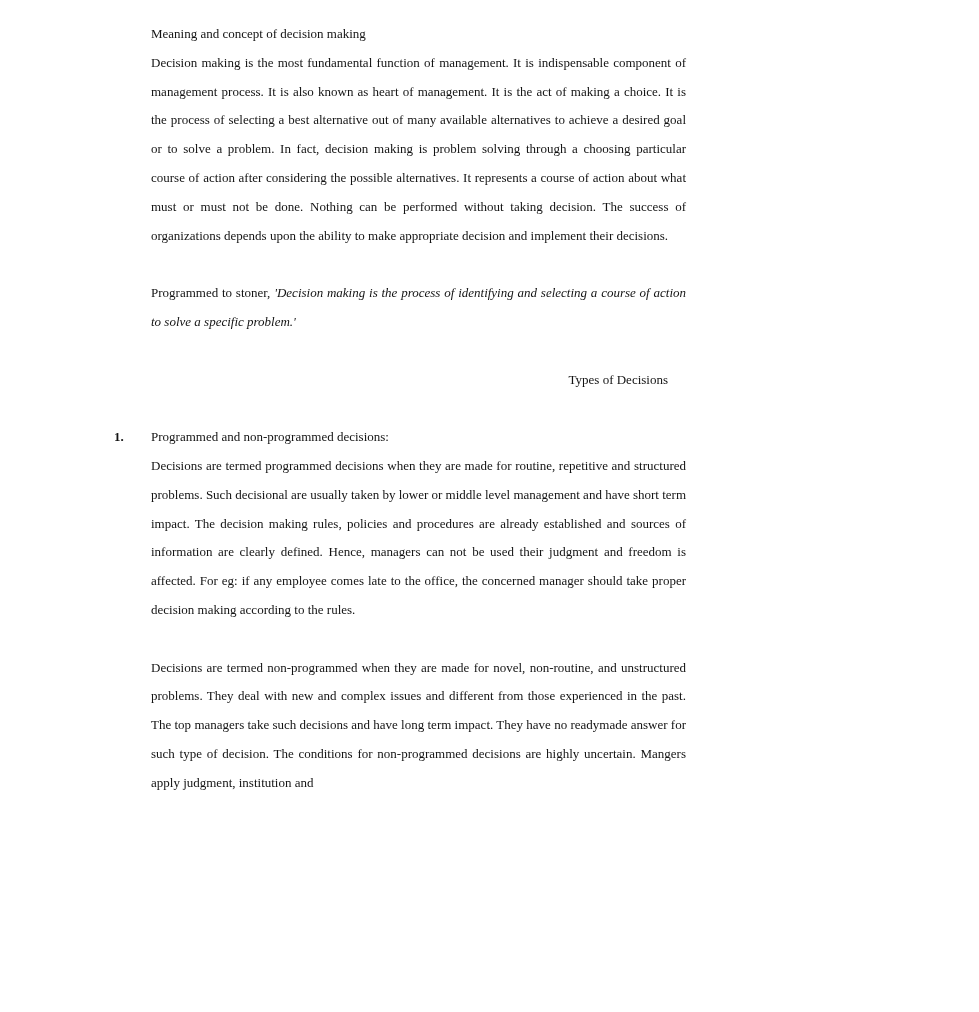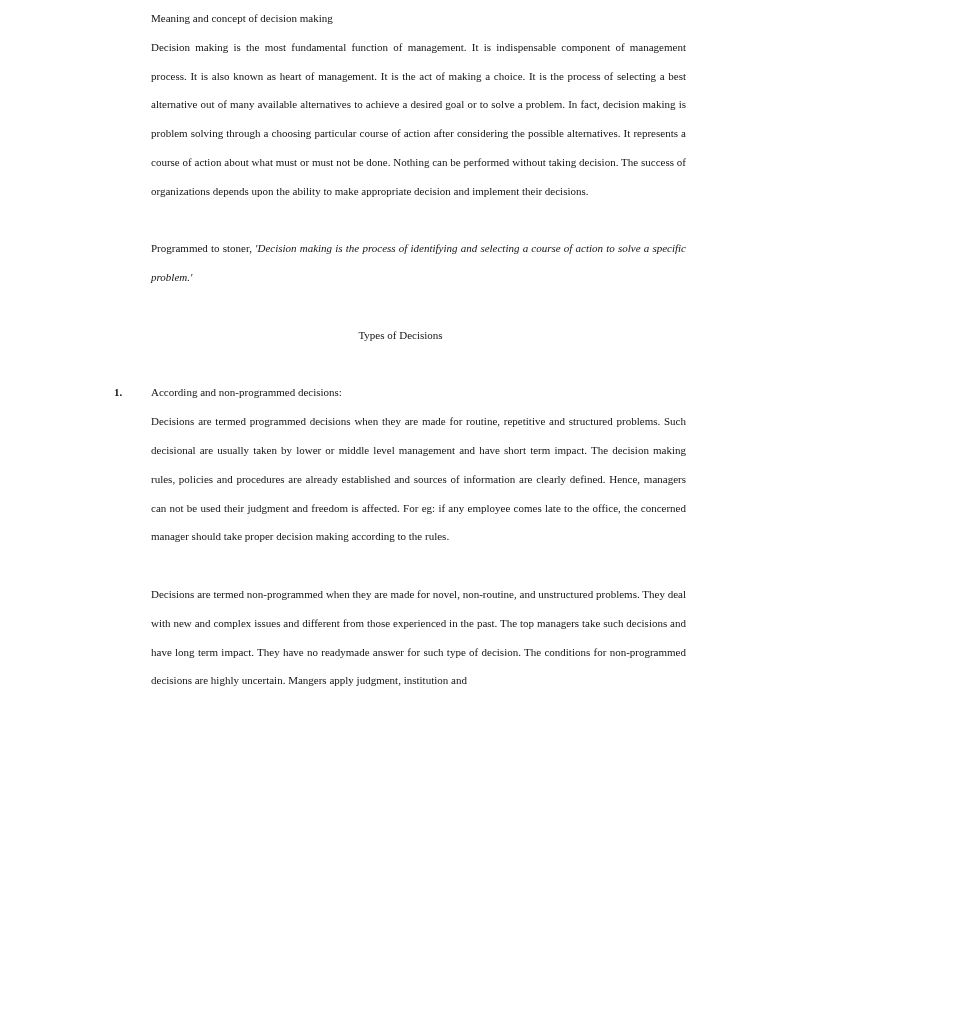--- a/index.html
+++ b/index.html
@@ -9,38 +9,38 @@
     height: 1012px;
     background: #ffffff;
     overflow: hidden;
     font-family: "Liberation Serif", "DejaVu Serif", serif;
     color: #131313;
     -webkit-font-smoothing: antialiased;
   }
   .page {
     width: 801px;
     height: 1012px;
-    padding: 4px 115px 0 151px;
-    font-size: 11px;
+    padding: 20px 115px 0 151px;
+    font-size: 13px;
     line-height: 28.8px;
   }
   .page p,
   .page h3,
   .page h4 {
     margin: 0;
     padding: 0;
     font-size: inherit;
     line-height: inherit;
     font-weight: normal;
   }
   .page p { text-align: justify; }
   .bold { font-weight: bold; }
   .gap { margin-top: 28.8px !important; }
   .center {
-    text-align: center;
+    text-align: right;
     position: relative;
     left: -18px; 
   }
   .list-item { position: relative; }
   .list-num {
     position: absolute;
     left: -37px;
     top: 0;
     font-weight: bold;
   }
@@ -56,18 +56,18 @@
   <p>Decision making is the most fundamental function of management. It is indispensable component of management process. It is also known as heart of management. It is the act of making a choice. It is the process of selecting a best alternative out of many available alternatives to achieve a desired goal or to solve a problem. In fact, decision making is problem solving through a choosing particular course of action after considering the possible alternatives. It represents a course of action about what must or must not be done. Nothing can be performed without taking decision. The success of organizations depends upon the ability to make appropriate decision and implement their decisions.</p>
 
   <p class="gap"><span>Programmed to stoner, </span><em>'Decision making is the process of identifying and selecting a course of action to solve a specific problem.'</em></p>
 
 
   <h3 class="bold center gap">Types of Decisions</h3>
 
 
   <div class="list-item gap">
     <span class="list-num">1.</span>
-    <h4 class="bold">According and non-programmed decisions:</h4>
+    <h4 class="bold">Programmed and non-programmed decisions:</h4>
     <p>Decisions are termed programmed decisions when they are made for routine, repetitive and structured problems. Such decisional are usually taken by lower or middle level management and have short term impact. The decision making rules, policies and procedures are already established and sources of information are clearly defined. Hence, managers can not be used their judgment and freedom is affected. For eg: if any employee comes late to the office, the concerned manager should take proper decision making according to the rules.</p>
     <p class="gap">Decisions are termed non-programmed when they are made for novel, non-routine, and unstructured problems. They deal with new and complex issues and different from those experienced in the past. The top managers take such decisions and have long term impact. They have no readymade answer for such type of decision. The conditions for non-programmed decisions are highly uncertain. Mangers apply judgment, institution and</p>
   </div>
 
 </div>
 
 </body></html>

